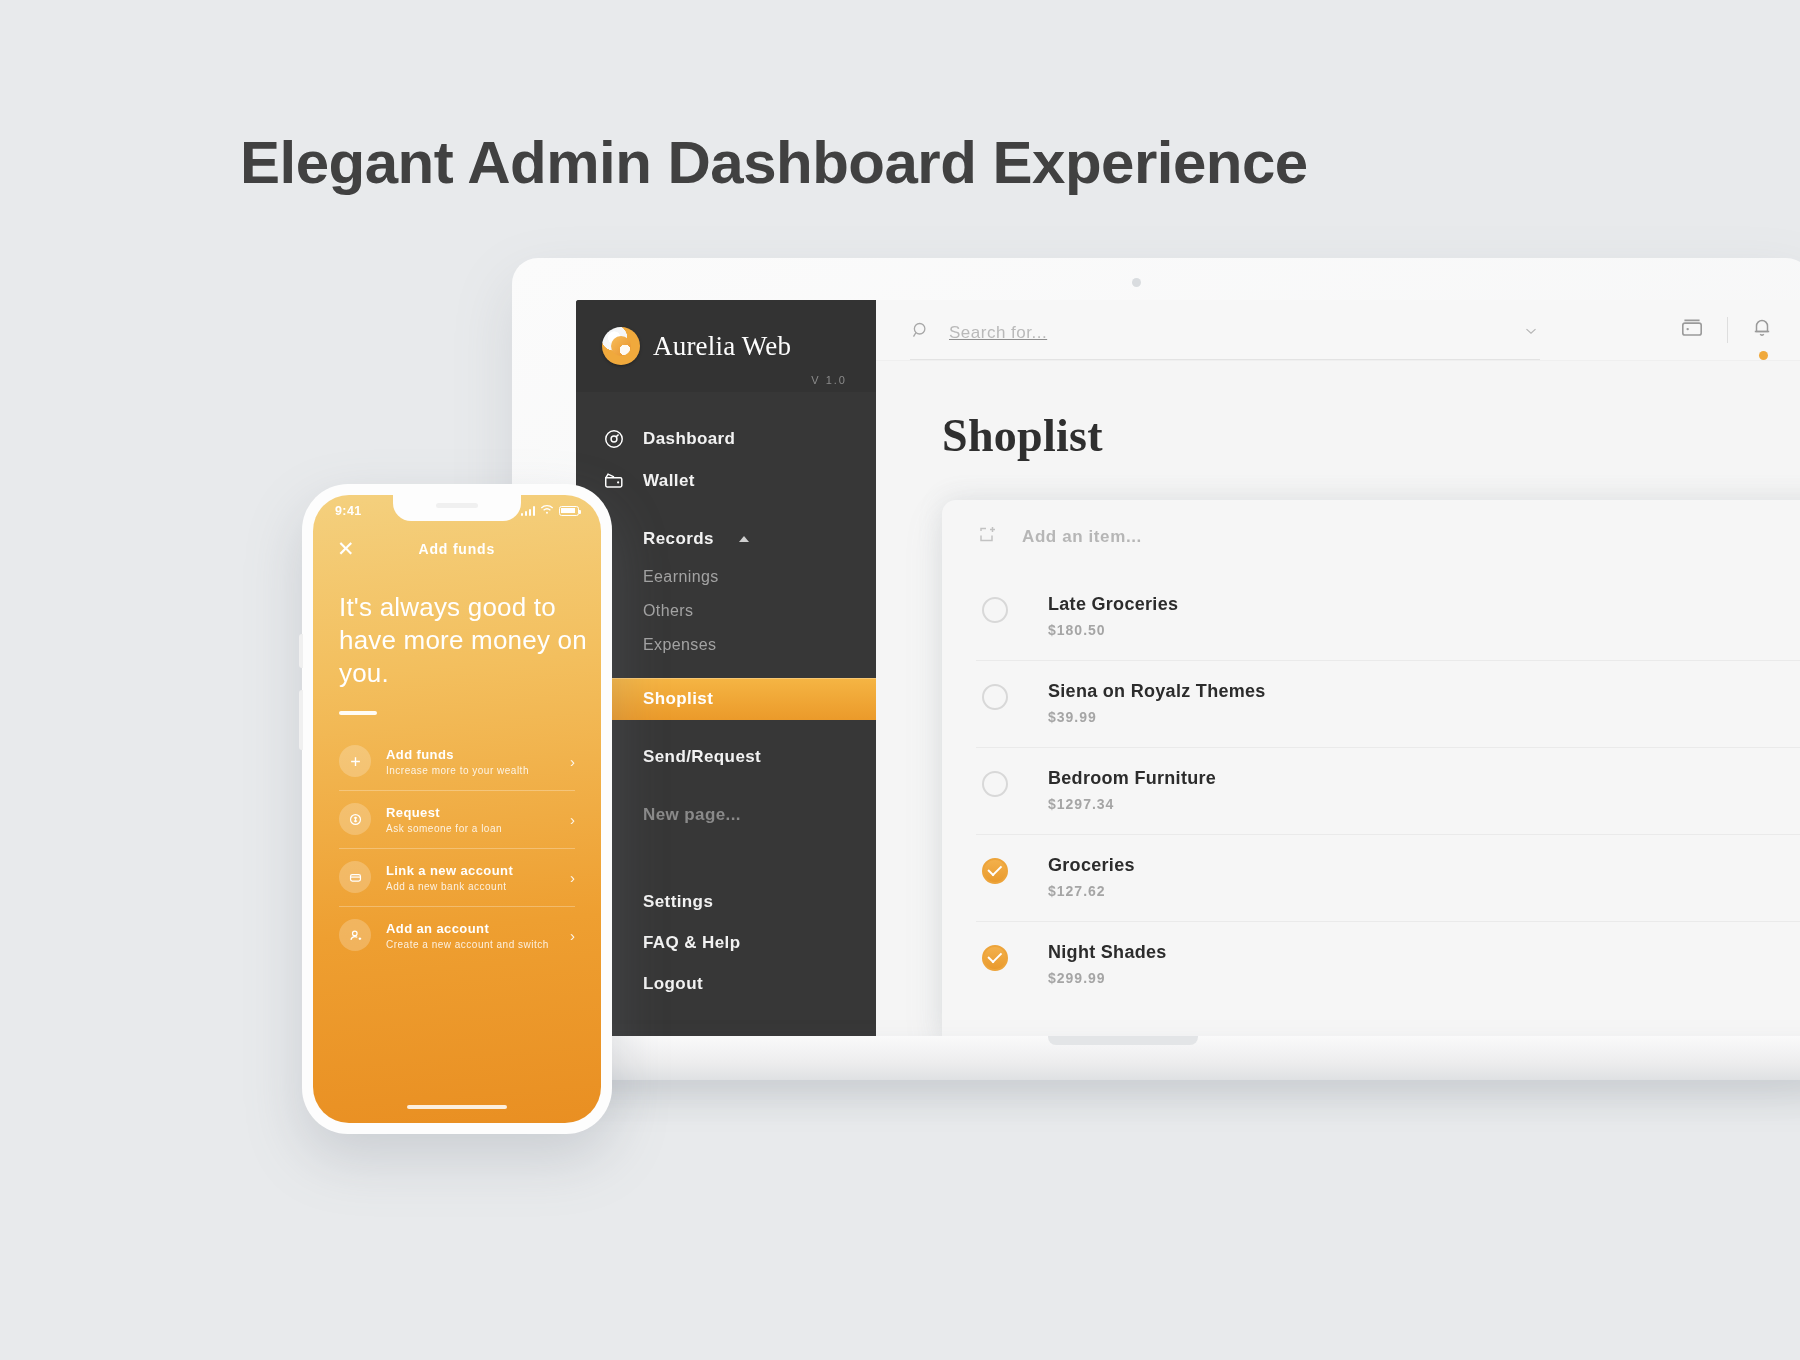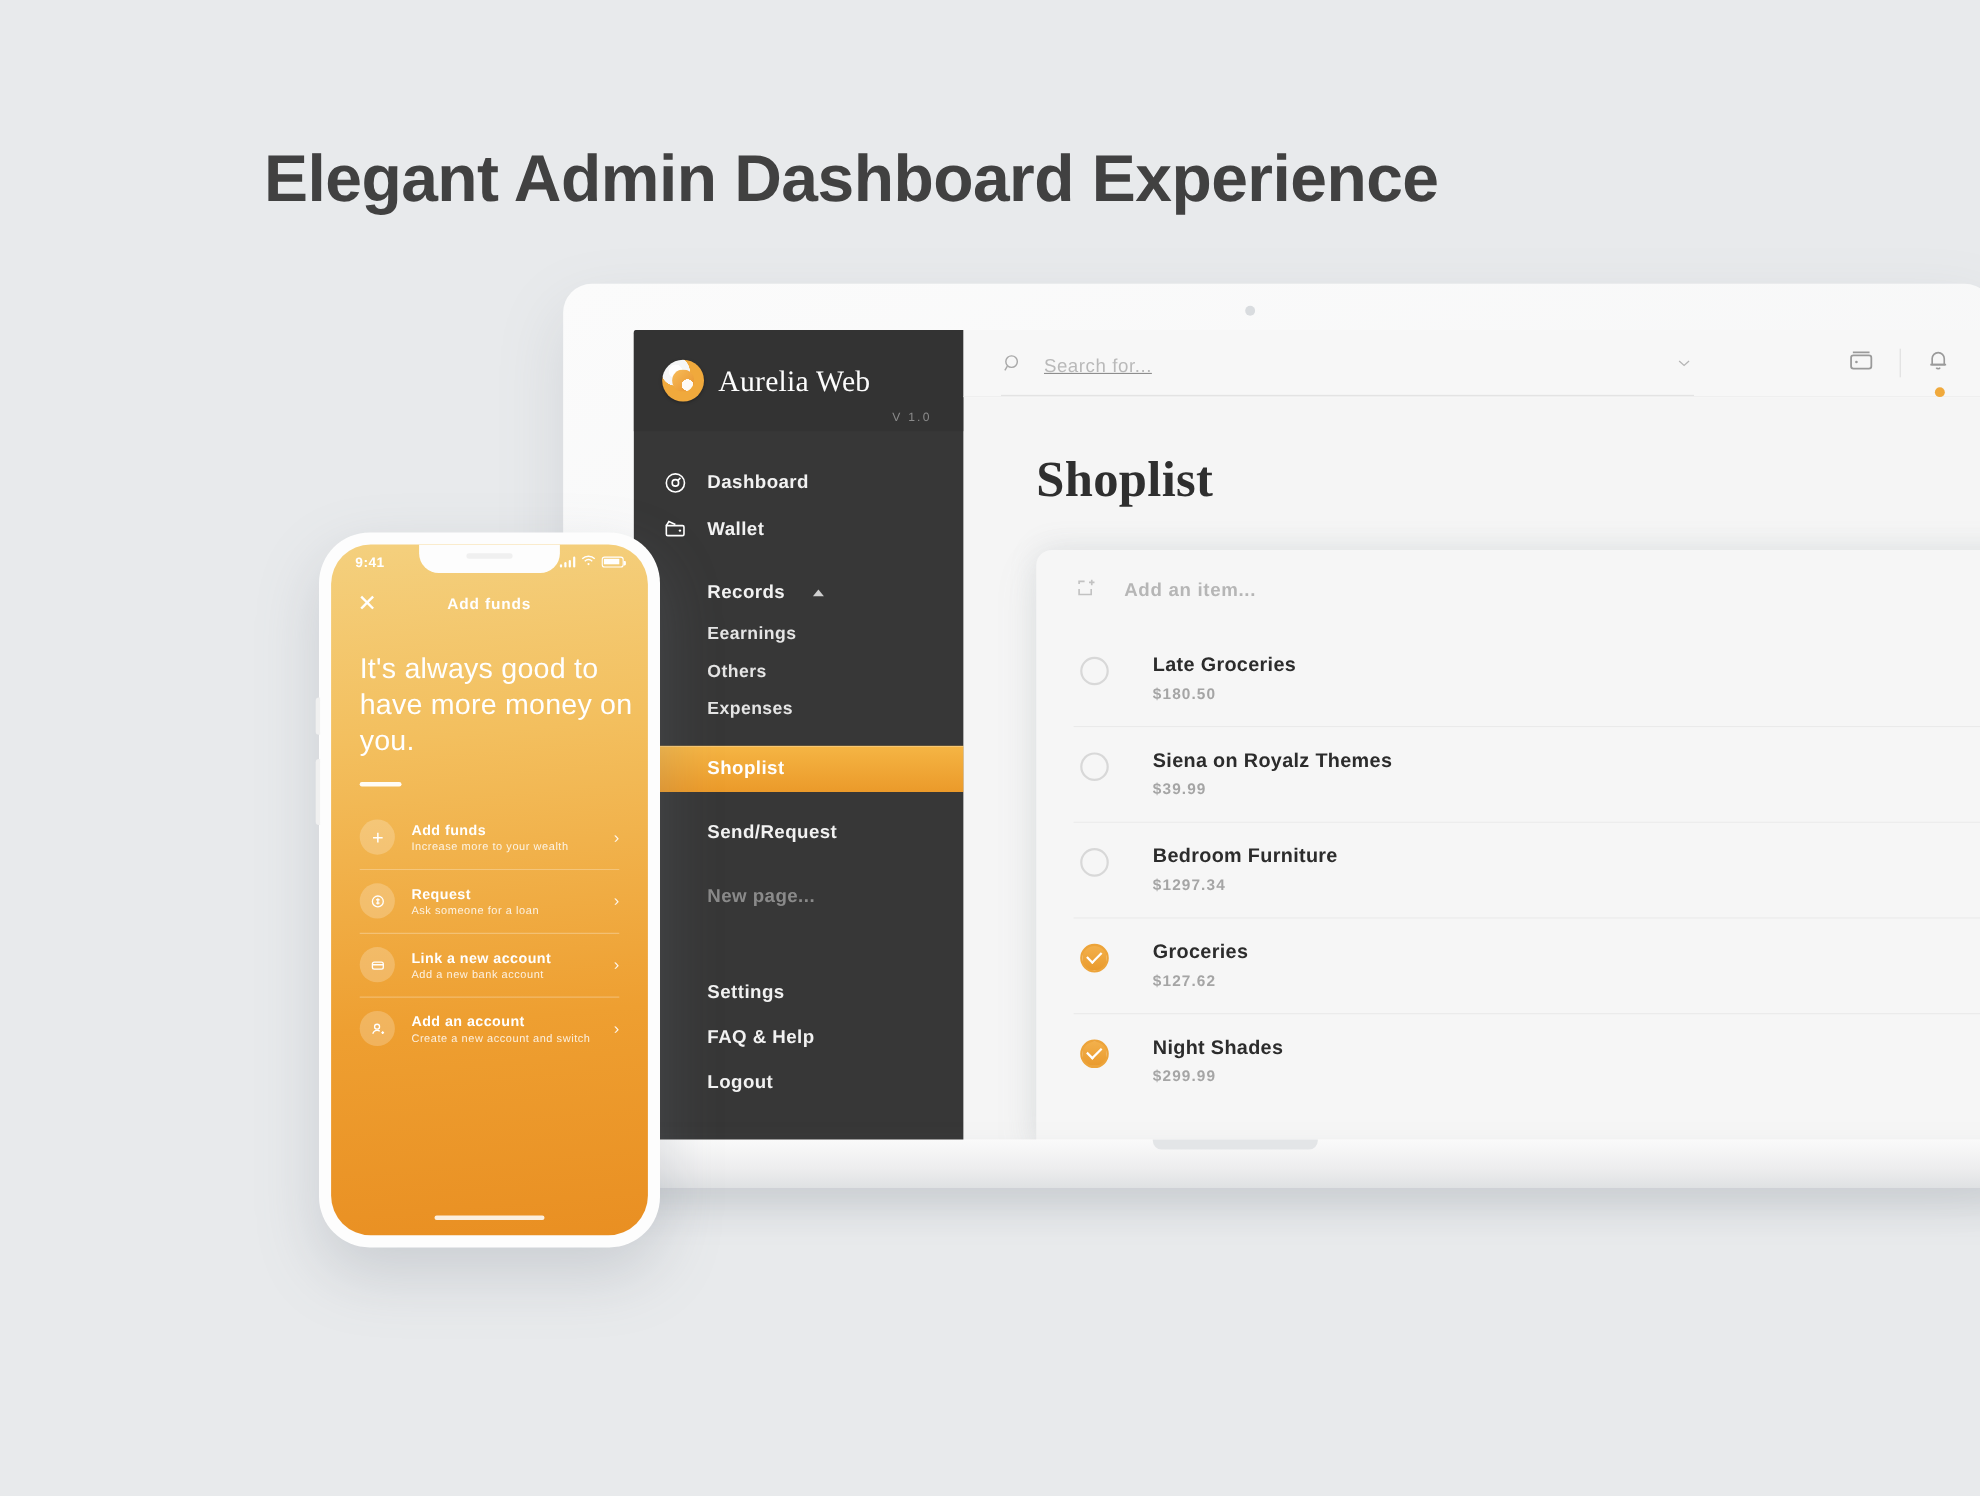--- a/index.html
+++ b/index.html
@@ -139,22 +139,22 @@
     position: relative;
   }
   .nav-item.spaced { margin-top: 16px; }
   .nav-item .ico {
     width: 24px; height: 24px;
     flex: none;
     display: flex; align-items: center; justify-content: center;
     color: #fff;
   }
   .nav-item.sub {
-    font-weight: bold;
-    color: #e5e5e5;
+    font-weight: normal;
+    color: #a3a3a3;
     height: 34px;
     padding-left: 67px;
     font-size: 16px;
   }
   .nav-item.muted { color: #8a8a8a; }
   .nav-item.active {
     background: linear-gradient(180deg,#f5b544 0%, #eb9a2a 100%);
     color: #fff;
     box-shadow: inset 0 1px 0 rgba(255,255,255,.25);
   }
@@ -293,21 +293,21 @@
     margin-top: 7px;
     font-size: 14px;
     font-weight: bold;
     color: #a5a5a5;
     letter-spacing: 1px;
   }
 
   
   .phone {
     position: absolute;
-    left: 290px;
+    left: 302px;
     top: 484px;
     width: 310px;
     height: 650px;
     background: #fdfdfd;
     border-radius: 46px;
     padding: 11px;
     box-shadow: 0 24px 56px rgba(120,128,138,.26);
     z-index: 5;
   }
   .phone-btn-l {

